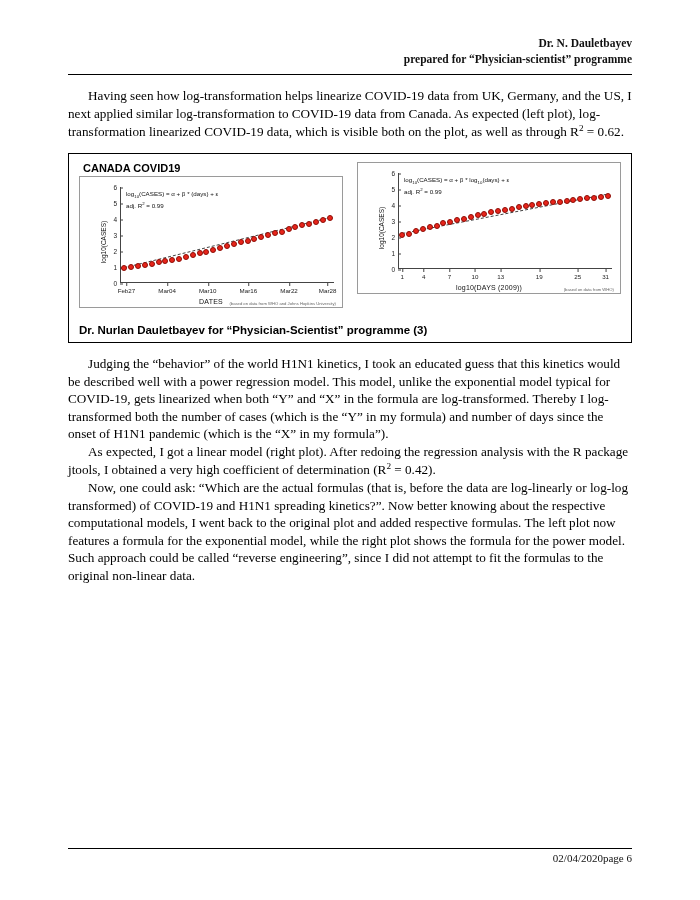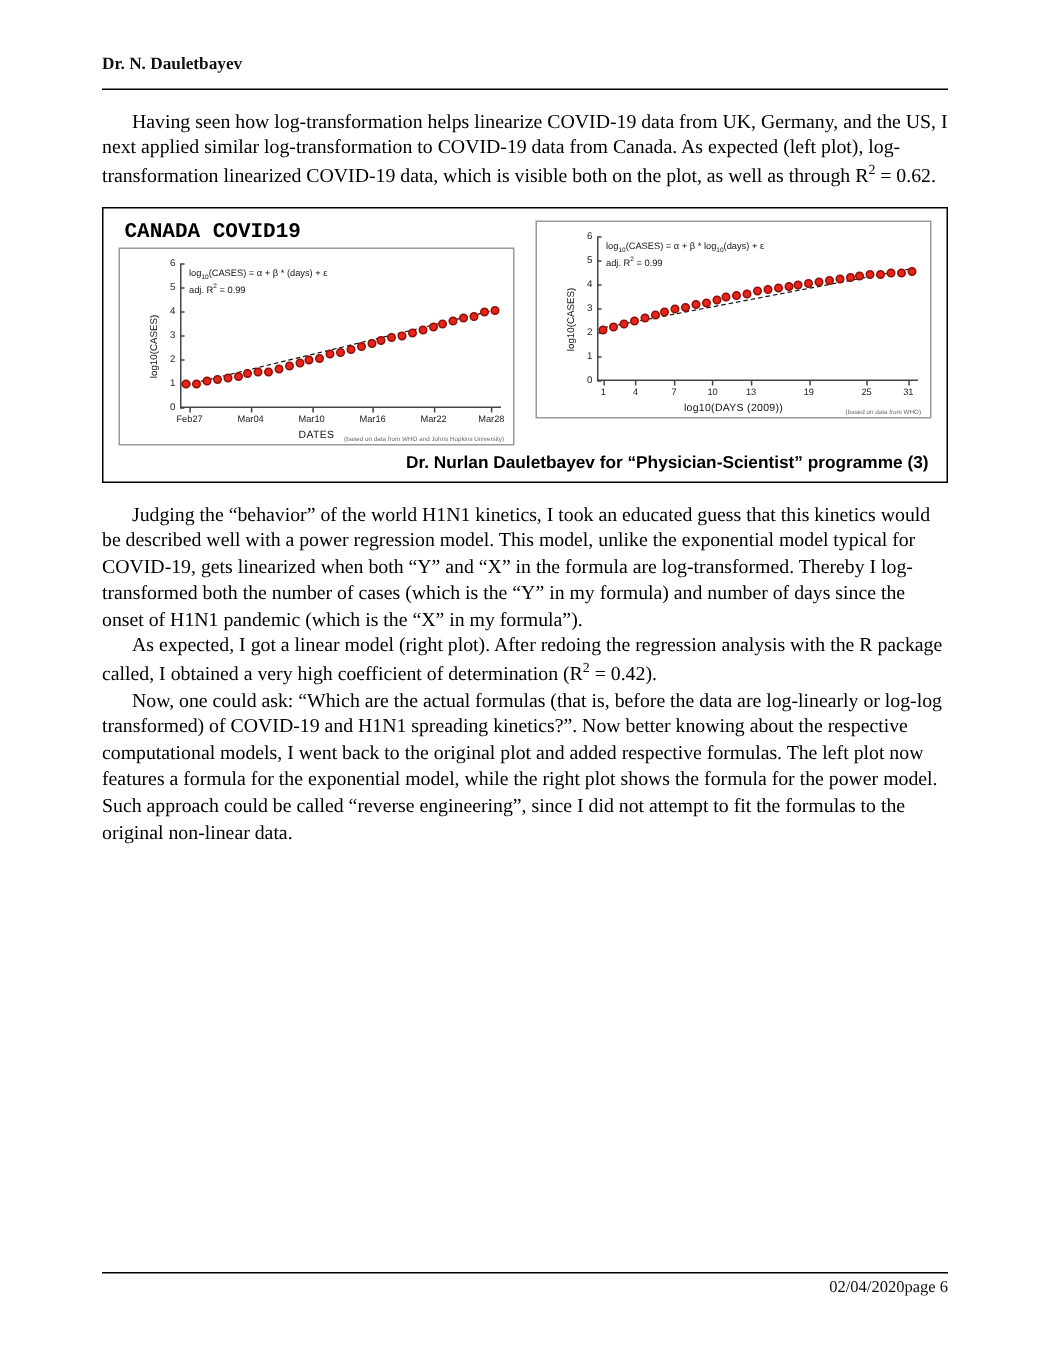--- a/index.html
+++ b/index.html
@@ -19,21 +19,21 @@
     overflow: hidden;
   }
   .page-inner {
     position: absolute;
     left: 68px;
     top: 36px;
     width: 564px;
   }
   
   .doc-header {
-    text-align: left;
+    text-align: right;
     font-size: 11.5px;
     line-height: 1.35;
     color: #111;
   }
   .doc-header .line {
     font-weight: bold;
   }
   .header-rule {
     border: none;
     border-top: 1px solid #000;
@@ -68,23 +68,23 @@
   }
   .plots {
     display: flex;
     gap: 14px;
   }
   .plot {
     flex: 1 1 0;
     position: relative;
   }
   .plot-title {
-    font-family: Liberation Mono, monospace;
+    font-family: Liberation Sans, sans-serif;
     font-weight: bold;
-    font-size: 14px;
+    font-size: 11px;
     color: #000;
     margin: 0 0 2px 4px;
   }
   .plot-box {
     position: relative;
     height: 132px;
     border: 1px solid #9a9a9a;
     background: #fff;
     box-sizing: border-box;
   }
@@ -206,23 +206,23 @@
     left: 0;
     top: 0;
     width: 100%;
     height: 100%;
     overflow: visible;
   }
   .fig-caption {
     font-family: "Liberation Sans", sans-serif;
     font-weight: bold;
     font-size: 11.5px;
-    text-align: right;
+    text-align: left;
     color: #000;
-    margin-top: 6px;
+    margin-top: 16px;
     padding-right: 2px;
   }
   
   .footer {
     position: absolute;
     left: 68px;
     right: 68px;
     bottom: 36px;
   }
   .footer-rule {
@@ -239,20 +239,21 @@
 </style>
 </head>
 <body>
 
 <div class="page">
 
   <div class="page-inner">
 
     <div class="doc-header">
       <div class="line">Dr. N. Dauletbayev</div>
+      <div class="line">prepared for “Physician-scientist” programme</div>
       <hr class="header-rule">
     </div>
 
     <div class="body-text">
       <p><span>Having seen how log-transformation helps linearize COVID-19 data from UK, Germany, and the US, I next applied similar log-transformation to COVID-19 data from Canada. As expected (left plot), log-transformation linearized COVID-19 data, which is visible both on the plot, as well as through R</span><sup>2</sup><span> = 0.62.</span></p>
     </div>
 
     <div class="figure">
       <div class="plots">
 
@@ -384,21 +385,21 @@
             <div class="credit">(based on data from WHO)</div>
           </div>
         </div>
 
       </div>
       <div class="fig-caption">Dr. Nurlan Dauletbayev for “Physician-Scientist” programme (3)</div>
     </div>
 
     <div class="body-text">
       <p>Judging the “behavior” of the world H1N1 kinetics, I took an educated guess that this kinetics would be described well with a power regression model. This model, unlike the exponential model typical for COVID-19, gets linearized when both “Y” and “X” in the formula are log-transformed. Thereby I log-transformed both the number of cases (which is the “Y” in my formula) and number of days since the onset of H1N1 pandemic (which is the “X” in my formula”).</p>
-      <p><span>As expected, I got a linear model (right plot). After redoing the regression analysis with the R package called, I obtained a very high coefficient of determination (R</span><sup>2</sup><span> = 0.42).</span></p>
+      <p><span>As expected, I got a linear model (right plot). After redoing the regression analysis with the R package jtools, I obtained a very high coefficient of determination (R</span><sup>2</sup><span> = 0.42).</span></p>
       <p>Now, one could ask: “Which are the actual formulas (that is, before the data are log-linearly or log-log transformed) of COVID-19 and H1N1 spreading kinetics?”. Now better knowing about the respective computational models, I went back to the original plot and added respective formulas. The left plot now features a formula for the exponential model, while the right plot shows the formula for the power model. Such approach could be called “reverse engineering”, since I did not attempt to fit the formulas to the original non-linear data.</p>
     </div>
 
   </div>
 
   <div class="footer">
     <hr class="footer-rule">
     <div class="footer-row">
       <span>02/04/2020</span>
       <span>page 6</span>

